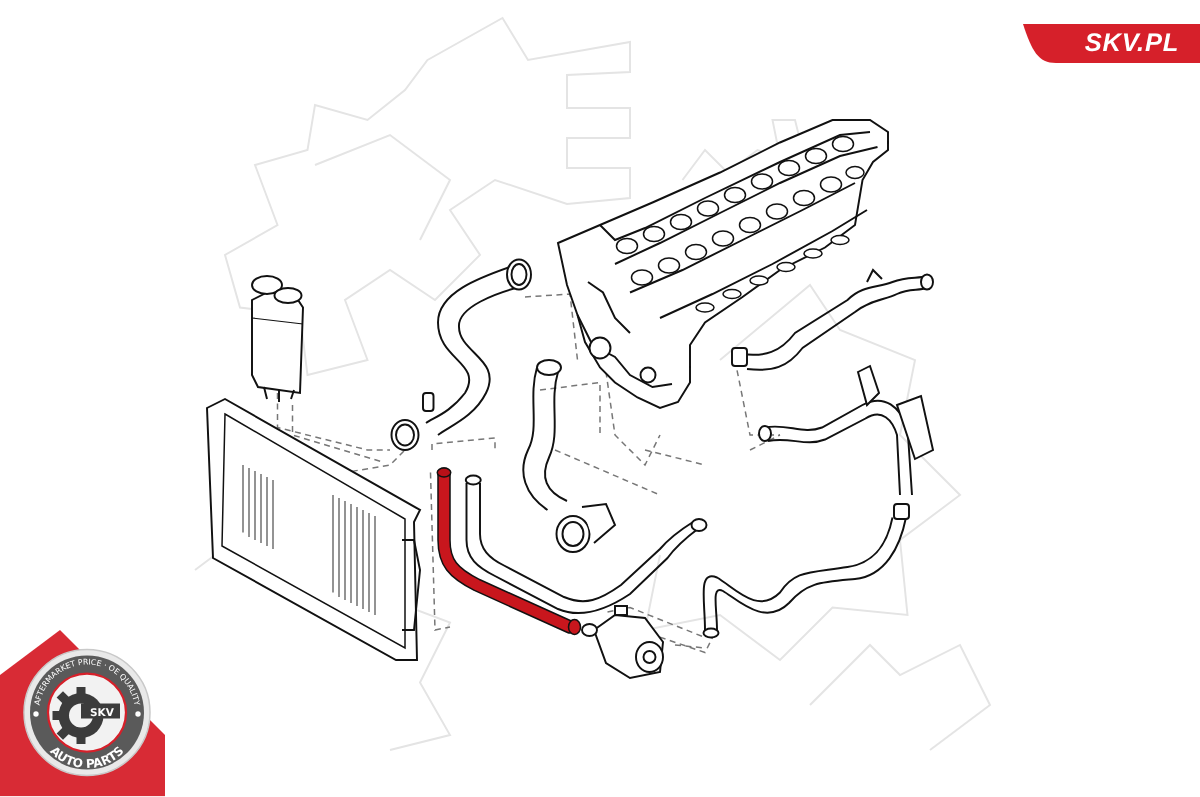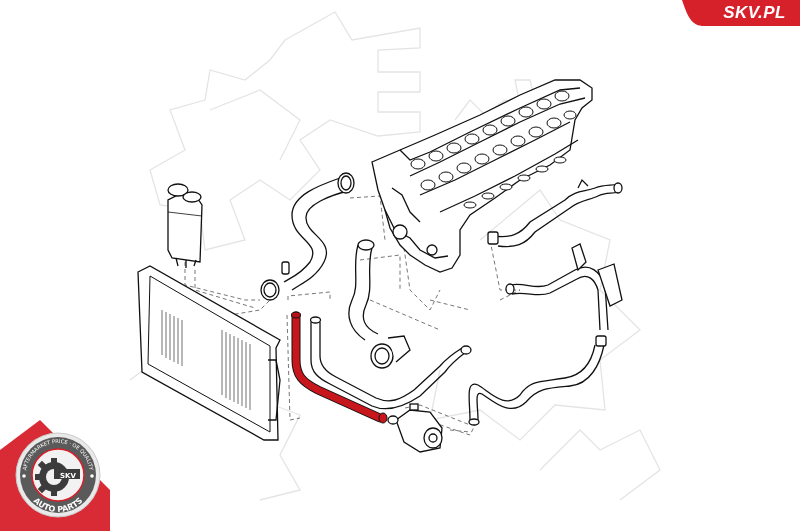--- a/index.html
+++ b/index.html
@@ -1,19 +1,19 @@
 <!DOCTYPE html>
 <html><head>
 <meta charset="utf-8">
 <style>
   html, body { margin: 0; padding: 0; background: #ffffff; }
   body { width: 800px; height: 531px; overflow: hidden; position: relative;
          font-family: "Liberation Sans", sans-serif; }
   #canvas { position: absolute; left: 0; top: 0; width: 800px; height: 531px; }
-  .brand-badge { position: absolute; top: 0; right: 0; width: 118px; height: 22px; }
+  .brand-badge { position: absolute; top: 16px; right: 0; width: 118px; height: 22px; }
   .brand-badge svg { position: absolute; left: 0; top: 0; }
   .brand-text { position: absolute; right: 14px; top: 3px; color: #ffffff;
                 font-weight: bold; font-style: italic; font-size: 17px; letter-spacing: 0.5px;
                 font-family: "Liberation Sans", sans-serif; }
   .seal { position: absolute; left: 0; top: 420px; width: 110px; height: 111px; }
   .seal-top-text, .seal-bottom-text { font-family: "DejaVu Sans", sans-serif; }
   .seal-center { font-family: "DejaVu Sans", sans-serif; font-weight: bold; }
 </style>
 </head>
 <body>

